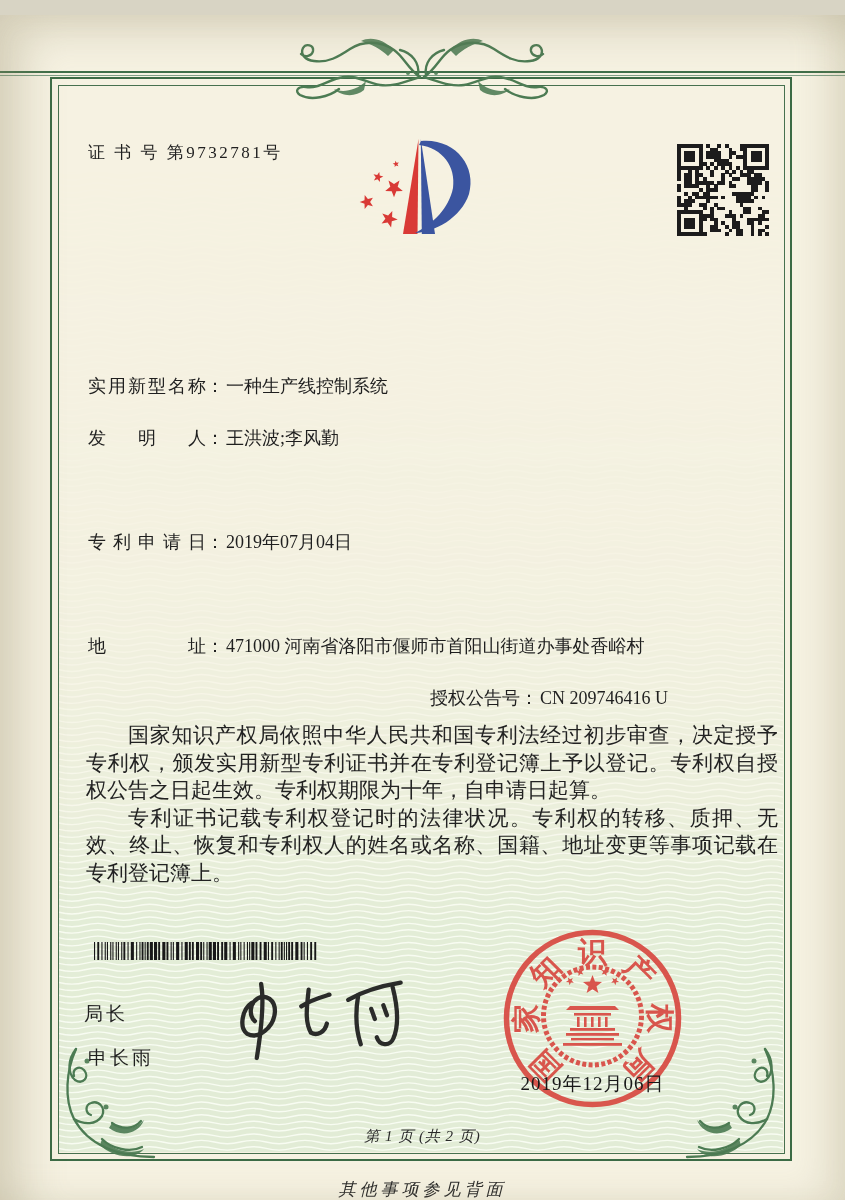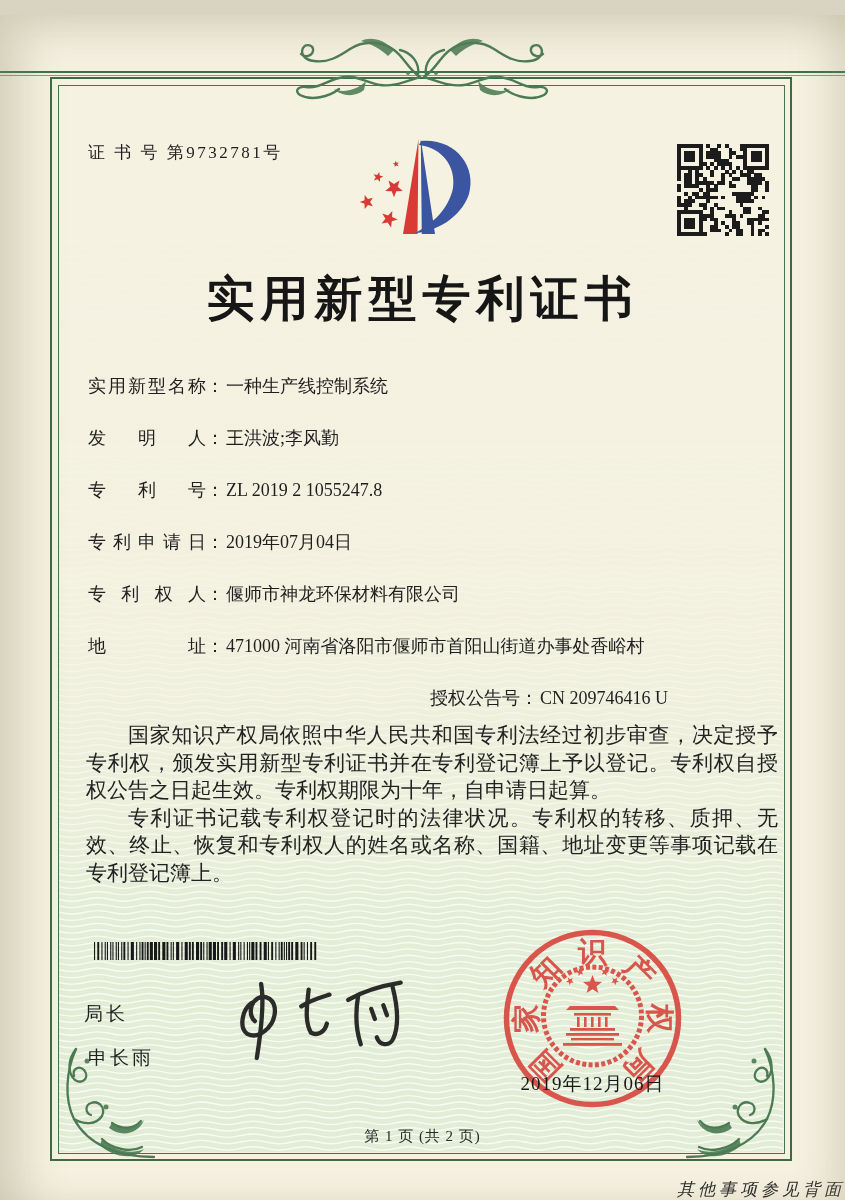--- a/index.html
+++ b/index.html
@@ -38,22 +38,22 @@
   .barcode{position:absolute;left:94px;top:927px;width:226px;height:18px;z-index:5;}
   .director-title{position:absolute;left:84px;top:986px;font-size:19px;letter-spacing:3px;
         font-family:"Liberation Sans","DejaVu Sans",sans-serif;z-index:6;}
   .director-name{position:absolute;left:88px;top:1030px;font-size:19px;letter-spacing:3px;
         font-family:"Liberation Sans","DejaVu Sans",sans-serif;z-index:6;}
   .signature{position:absolute;left:222px;top:958px;width:205px;height:90px;z-index:6;transform:rotate(-3deg);}
   .seal{position:absolute;left:500px;top:911px;width:185px;height:185px;z-index:5;opacity:.93;}
   .seal-date{position:absolute;left:500px;top:1056px;width:185px;text-align:center;
         font-size:19px;letter-spacing:1px;color:#181818;z-index:6;}
   .page-ind{position:absolute;left:50px;top:1112px;width:745px;text-align:center;font-size:15px;
-        letter-spacing:1px;z-index:5;color:#2a2a2a;}
-  .back-note{position:absolute;left:0;top:1163px;width:845px;text-align:right;font-size:17px;
+        letter-spacing:1px;z-index:5;color:#2a2a2a;font-style:italic;}
+  .back-note{position:absolute;left:0;top:1163px;width:845px;text-align:center;font-size:17px;
         font-style:italic;letter-spacing:4px;color:#2a2a2a;z-index:5;font-family:Liberation Mono, monospace;}
 </style>
 </head>
 <body>
 
 <div class="page">
 
   <div class="topline1"></div>
   <div class="topline2"></div>
   <svg class="flourish fr" viewBox="0 0 136 76">
@@ -611,36 +611,29 @@
         <rect x="25.76" y="88.32" width="3.74" height="3.74" fill="#1c1c1c"></rect>
         <rect x="47.84" y="88.32" width="3.74" height="3.74" fill="#1c1c1c"></rect>
         <rect x="58.88" y="88.32" width="3.74" height="3.74" fill="#1c1c1c"></rect>
         <rect x="62.56" y="88.32" width="3.74" height="3.74" fill="#1c1c1c"></rect>
         <rect x="73.60" y="88.32" width="3.74" height="3.74" fill="#1c1c1c"></rect>
         <rect x="80.96" y="88.32" width="3.74" height="3.74" fill="#1c1c1c"></rect>
         <rect x="88.32" y="88.32" width="3.74" height="3.74" fill="#1c1c1c"></rect>
       </g>
   </svg>
 
-  <div class="title">实用新型专利证书</div>
 
   <div class="row" style="top:359px">
     <span class="flabel">实用新型名称</span><span class="fcolon">：</span><span class="fvalue">一种生产线控制系统</span>
   </div>
   <div class="row" style="top:411px">
     <span class="flabel">发明人</span><span class="fcolon">：</span><span class="fvalue">王洪波;李风勤</span>
   </div>
-  <div class="row" style="top:463px">
-    <span class="flabel">专利号</span><span class="fcolon">：</span><span class="fvalue">ZL 2019 2 1055247.8</span>
-  </div>
   <div class="row" style="top:515px">
     <span class="flabel">专利申请日</span><span class="fcolon">：</span><span class="fvalue">2019年07月04日</span>
-  </div>
-  <div class="row" style="top:567px">
-    <span class="flabel">专利权人</span><span class="fcolon">：</span><span class="fvalue">偃师市神龙环保材料有限公司</span>
   </div>
   <div class="row" style="top:619px">
     <span class="flabel">地址</span><span class="fcolon">：</span><span class="fvalue">471000 河南省洛阳市偃师市首阳山街道办事处香峪村</span>
   </div>
   <div class="grant-pub">
     <span>授权公告号</span><span class="fcolon">：</span><span>CN 209746416 U</span>
   </div>
 
   <div class="paras">
     <p>国家知识产权局依照中华人民共和国专利法经过初步审查，决定授予专利权，颁发实用新型专利证书并在专利登记簿上予以登记。专利权自授权公告之日起生效。专利权期限为十年，自申请日起算。</p>

